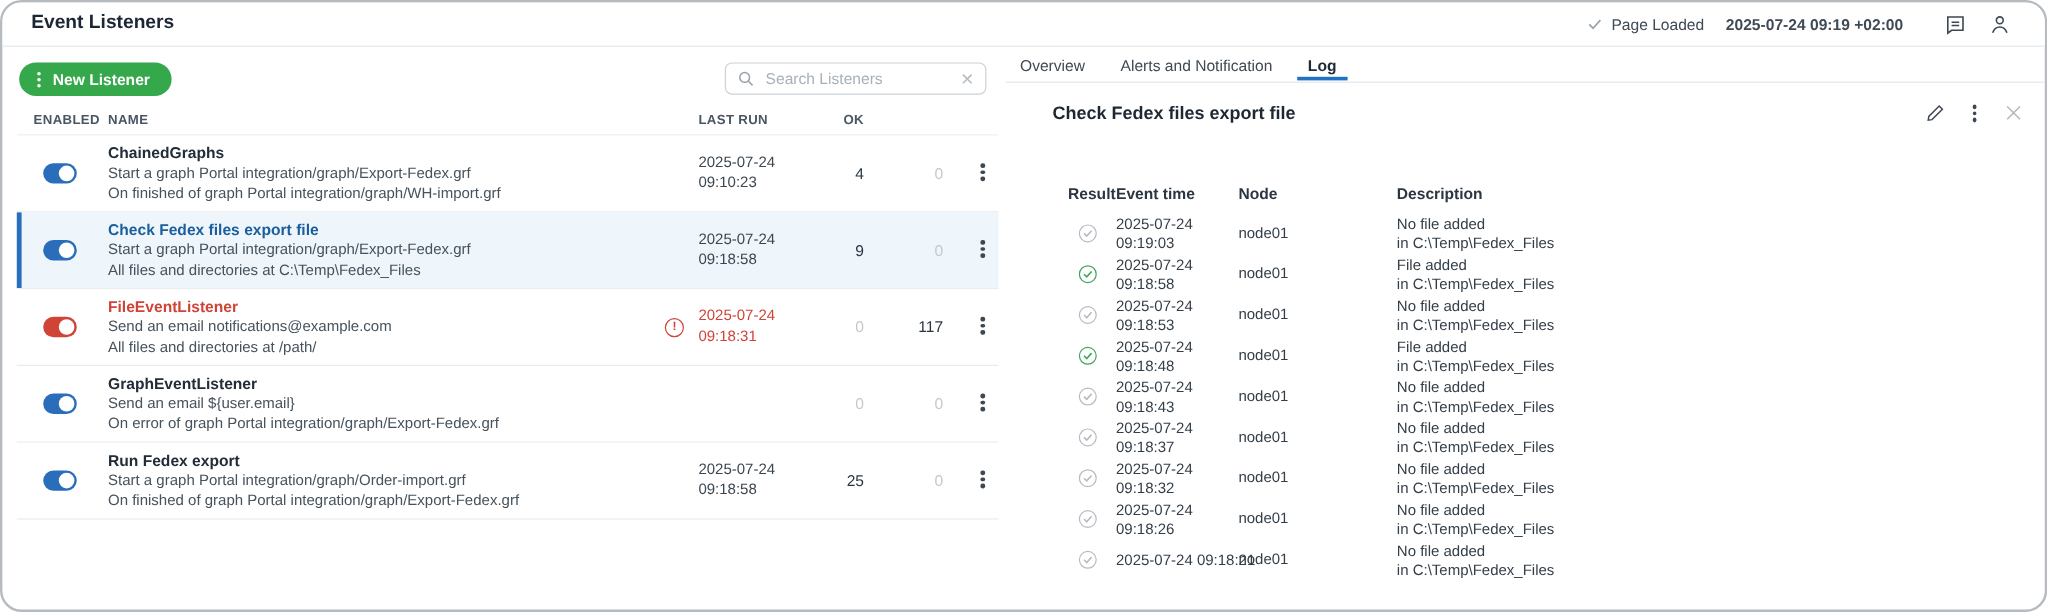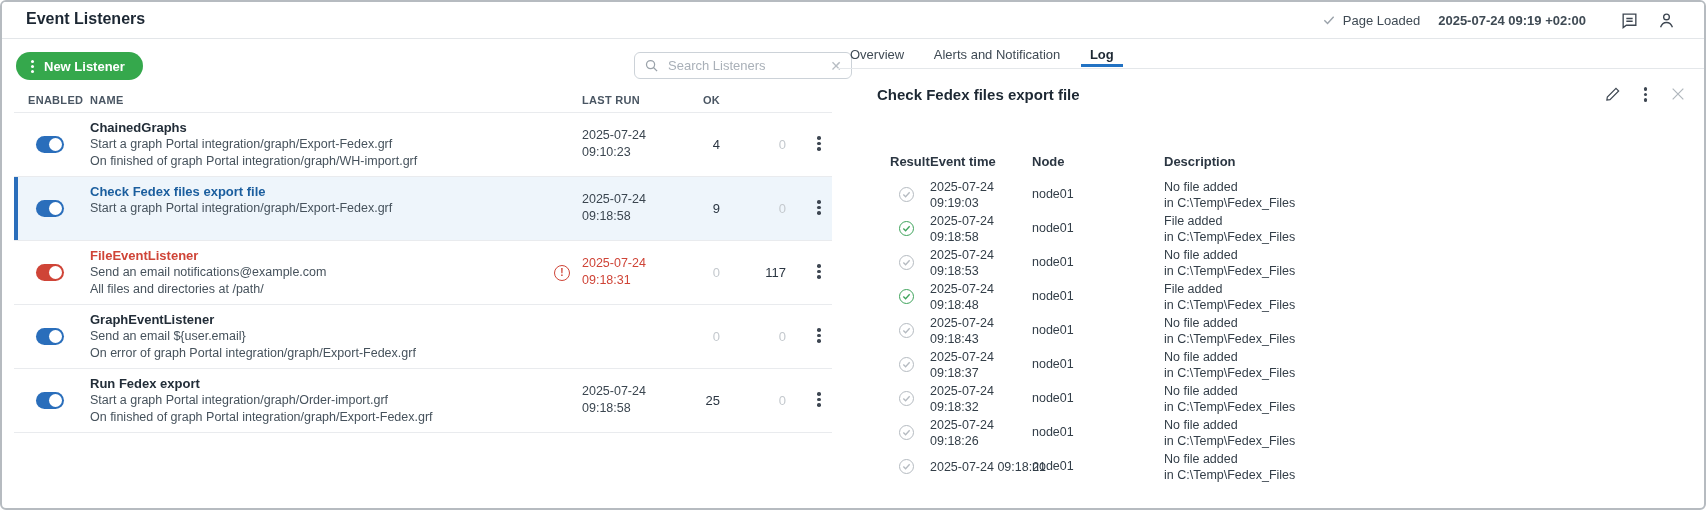--- a/index.html
+++ b/index.html
@@ -1,30 +1,30 @@
 <!DOCTYPE html>
 <html><head>
 <meta charset="utf-8">
 <style>
   html,body{margin:0;padding:0;background:#fff;font-family:"Liberation Sans",sans-serif;}
-  .app{position:relative;width:1702px;height:506px;border:2px solid #b6bbc0;border-radius:6px;background:#fff;overflow:hidden;color:#2b3642;}
+  .app{position:relative;width:1702px;height:506px;border:2px solid #b6bbc0;border-radius:18px;background:#fff;overflow:hidden;color:#2b3642;}
 
   
   .topbar{position:absolute;left:0;top:0;right:0;height:36px;border-bottom:1px solid #e3e6e9;background:#fff;}
   .page-title{position:absolute;left:24px;top:8px;margin:0;font-size:16px;font-weight:bold;color:#1c2733;}
   .hdr-right{position:absolute;right:28px;top:0;height:36px;display:flex;align-items:center;gap:18px;font-size:13px;color:#3f4a54;}
   .status{display:flex;align-items:center;gap:7px;}
   .hicon{display:flex;align-items:center;cursor:pointer;}
   .timestamp{margin-right:16px;font-weight:bold;}
 
   
   .btn-new{position:absolute;left:14px;top:50px;height:28px;border:none;border-radius:14px;background:#35a84c;color:#fff;font-size:13px;font-weight:bold;display:flex;align-items:center;gap:10px;padding:0 18px 0 15px;cursor:pointer;font-family:inherit;}
   .bdots i,.kebab i{display:block;width:3.5px;height:3.5px;border-radius:50%;margin:2px 0;}
   .bdots i{background:#fff;width:3px;height:3px;}
-  .search{position:absolute;left:602px;top:50px;width:218px;height:27px;border:1px solid #ccd2d8;border-radius:6px;display:flex;align-items:center;gap:7px;padding:0 9px;box-sizing:border-box;background:#fff;margin-left:30px;}
+  .search{position:absolute;left:602px;top:50px;width:218px;height:27px;border:1px solid #ccd2d8;border-radius:6px;display:flex;align-items:center;gap:7px;padding:0 9px;box-sizing:border-box;background:#fff;}
   .search input{border:none;outline:none;flex:1;min-width:0;font-size:13px;color:#333;font-family:inherit;background:transparent;}
   .search input::placeholder{color:#a9b0b8;}
   .search .clear{color:#b7bdc3;font-size:14px;line-height:1;cursor:pointer;}
 
   .cols{position:absolute;left:12px;top:92px;width:818px;height:16px;font-size:11px;font-weight:bold;color:#4a5663;letter-spacing:.3px;}
   .cols span{position:absolute;top:0;}
   .c-enabled{left:14px;} .c-name{left:76px;} .c-run{left:568px;}
   .c-ok{left:656px;width:50px;text-align:right;} .c-fail{left:732px;width:50px;margin-top:44px;}
 
   .rows{position:absolute;left:12px;top:110px;width:818px;border-top:1px solid #e9ebee;}
@@ -146,20 +146,21 @@
           <i></i>
           <i></i>
         </span>
     </div>
 
     <div class="row sel">
       <span class="tgl"></span>
       <div class="meta">
         <div class="nm">Check Fedex files export file</div>
         <div class="d">Start a graph Portal integration/graph/Export-Fedex.grf</div>
+        <div class="d">All files and directories at C:\Temp\Fedex_Files</div>
       </div>
       <div class="run">
         <div>2025-07-24</div>
         <div>09:18:58</div>
       </div>
       <div class="okv">9</div>
       <div class="failv dim">0</div>
       <span class="kebab">
           <i></i>
           <i></i>

